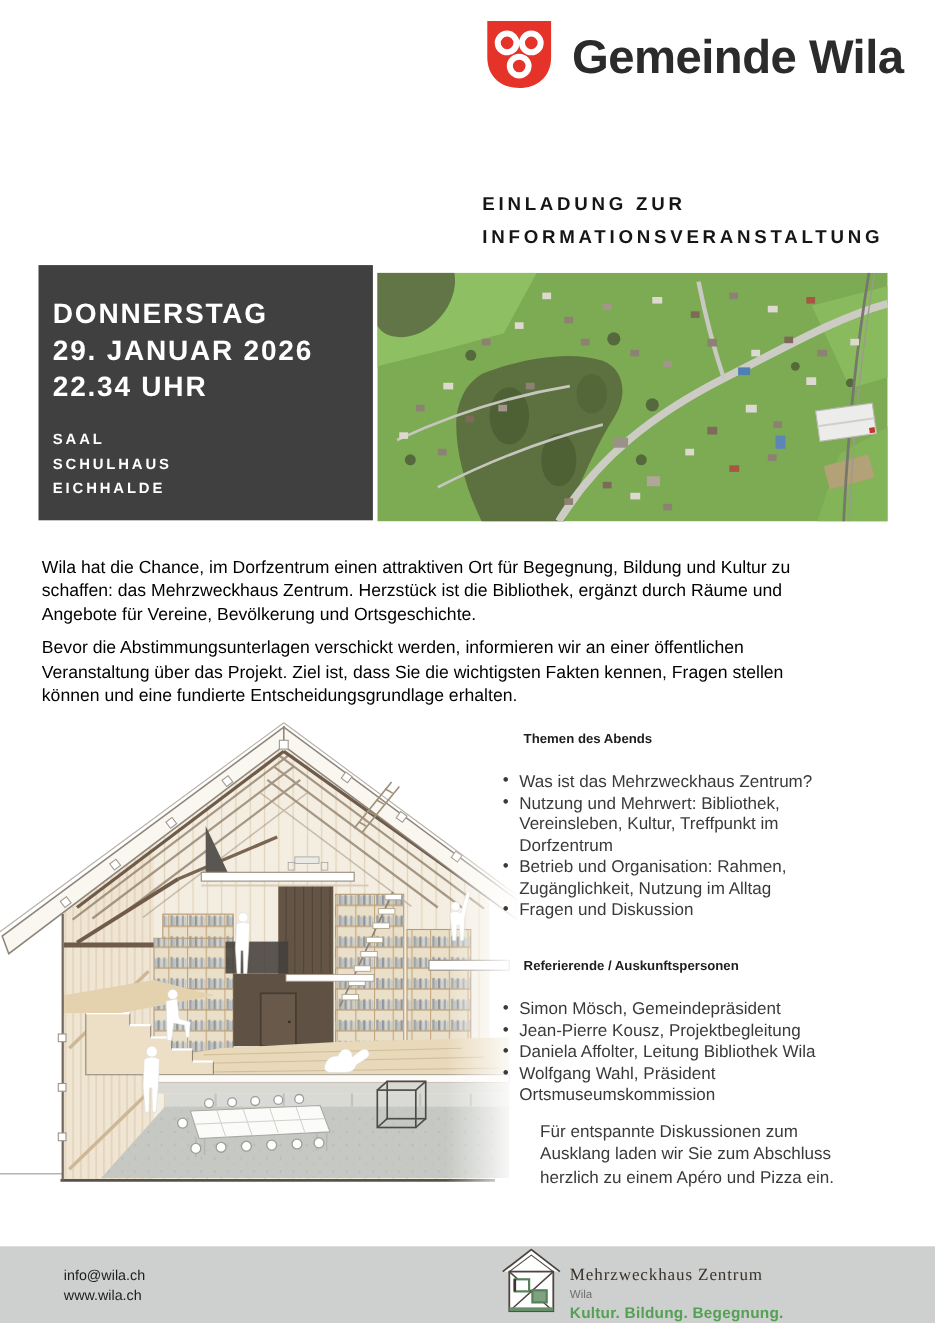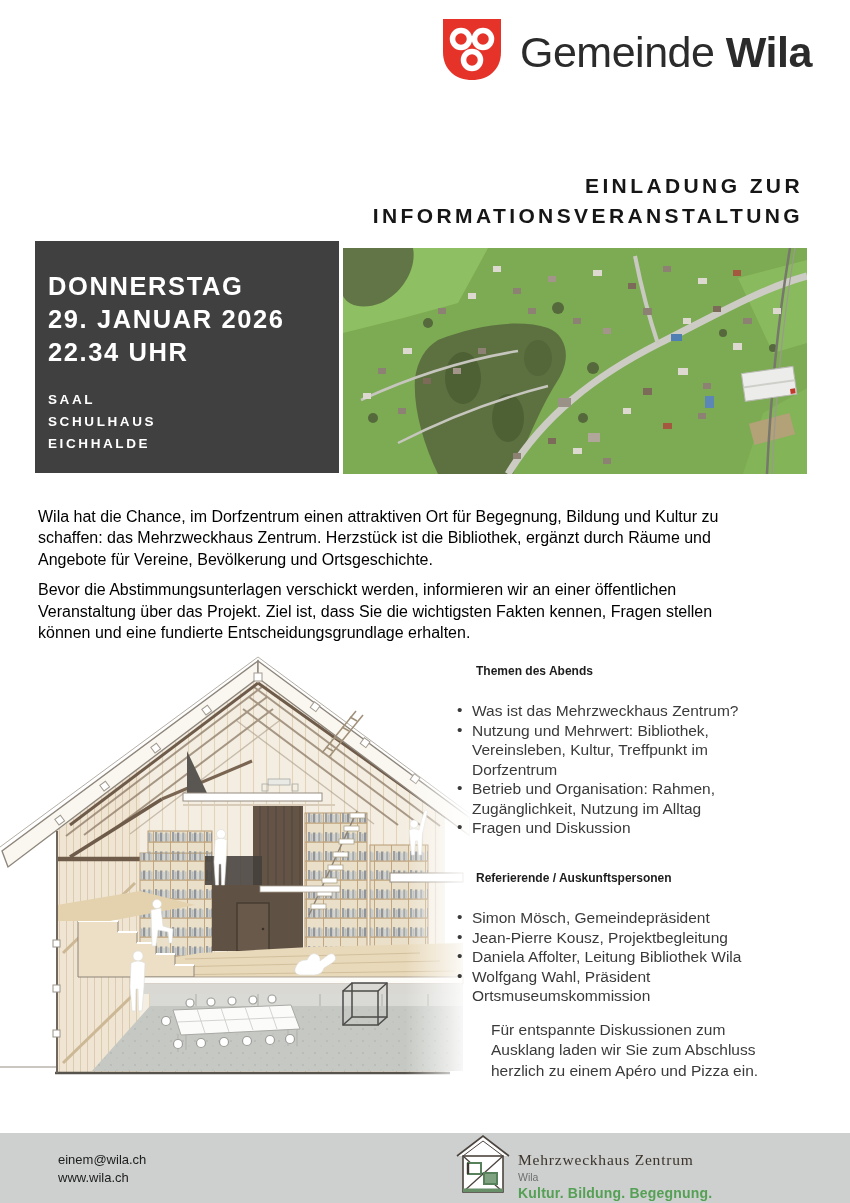--- a/index.html
+++ b/index.html
@@ -4,26 +4,26 @@
 <title>Gemeinde Wila – Einladung</title>
 <style>
   html,body{margin:0;padding:0;background:#f0f0f0;}
   .page{position:relative;width:850px;height:1203px;background:#ffffff;overflow:hidden;
         font-family:"Liberation Sans","DejaVu Sans",sans-serif;margin:0 auto;}
   .abs{position:absolute;}
 
   
   .brand{left:441px;top:18px;display:flex;align-items:center;gap:17px;}
   .brand-text{font-size:43px;color:#2b2b2b;letter-spacing:-0.5px;white-space:nowrap;}
-  .brand-text .light{font-weight:400;text-align:center;}
+  .brand-text .light{font-weight:700;text-align:center;}
   .brand-text .bold{font-weight:700;}
 
   
-  .title-block{right:47px;top:171px;text-align:right;color:#161616;
-               font-weight:700;font-size:21px;letter-spacing:3.4px;line-height:30px;}
+  .title-block{right:47px;top:171px;color:#161616;
+               font-weight:700;font-size:17px;letter-spacing:3.4px;line-height:30px;}
 
   
   .event-box{left:35px;top:241px;width:304px;height:232px;background:#404040;color:#ffffff;
              box-sizing:border-box;padding:29px 8px 0 13px;}
   .event-date{font-size:25.5px;font-weight:700;letter-spacing:1.6px;line-height:33px;white-space:nowrap;}
   .event-venue{margin-top:20px;font-size:13.5px;font-weight:700;letter-spacing:2.6px;line-height:22px;}
 
   
   .photo{left:343px;top:248px;width:464px;height:226px;}
   .photo svg{display:block;}
@@ -416,21 +416,21 @@
     <li><span class="pre">Wolfgang Wahl, Präsident
 Ortsmuseumskommission</span></li>
   </ul>
 
   <div class="abs closing" style="top:1020px;margin-left:36px;">Für entspannte Diskussionen zum
 Ausklang laden wir Sie zum Abschluss
 herzlich zu einem Apéro und Pizza ein.</div>
 
   <div class="abs footer-bar"></div>
   <div class="abs footer-contact">
-    <div>einem@wila.ch</div>
+    <div>info@wila.ch</div>
     <div>www.wila.ch</div>
   </div>
 
   <div class="abs footer-logo-house">
     <svg width="54" height="62" viewBox="0 0 54 62">
       <path d="M1,21 L27,1 L53,21" fill="#ffffff" stroke="#4c443e" stroke-width="1.6"></path>
       <path d="M7,21 L27,6 L47,21" fill="#ffffff" stroke="#4c443e" stroke-width="1"></path>
       <rect x="7" y="21" width="40" height="36" fill="#ffffff" stroke="#4c443e" stroke-width="1.6"></rect>
       <line x1="7" y1="21" x2="47" y2="57" stroke="#4c443e" stroke-width="1.3"></line>
       <line x1="47" y1="21" x2="7" y2="57" stroke="#4c443e" stroke-width="1.3"></line>

